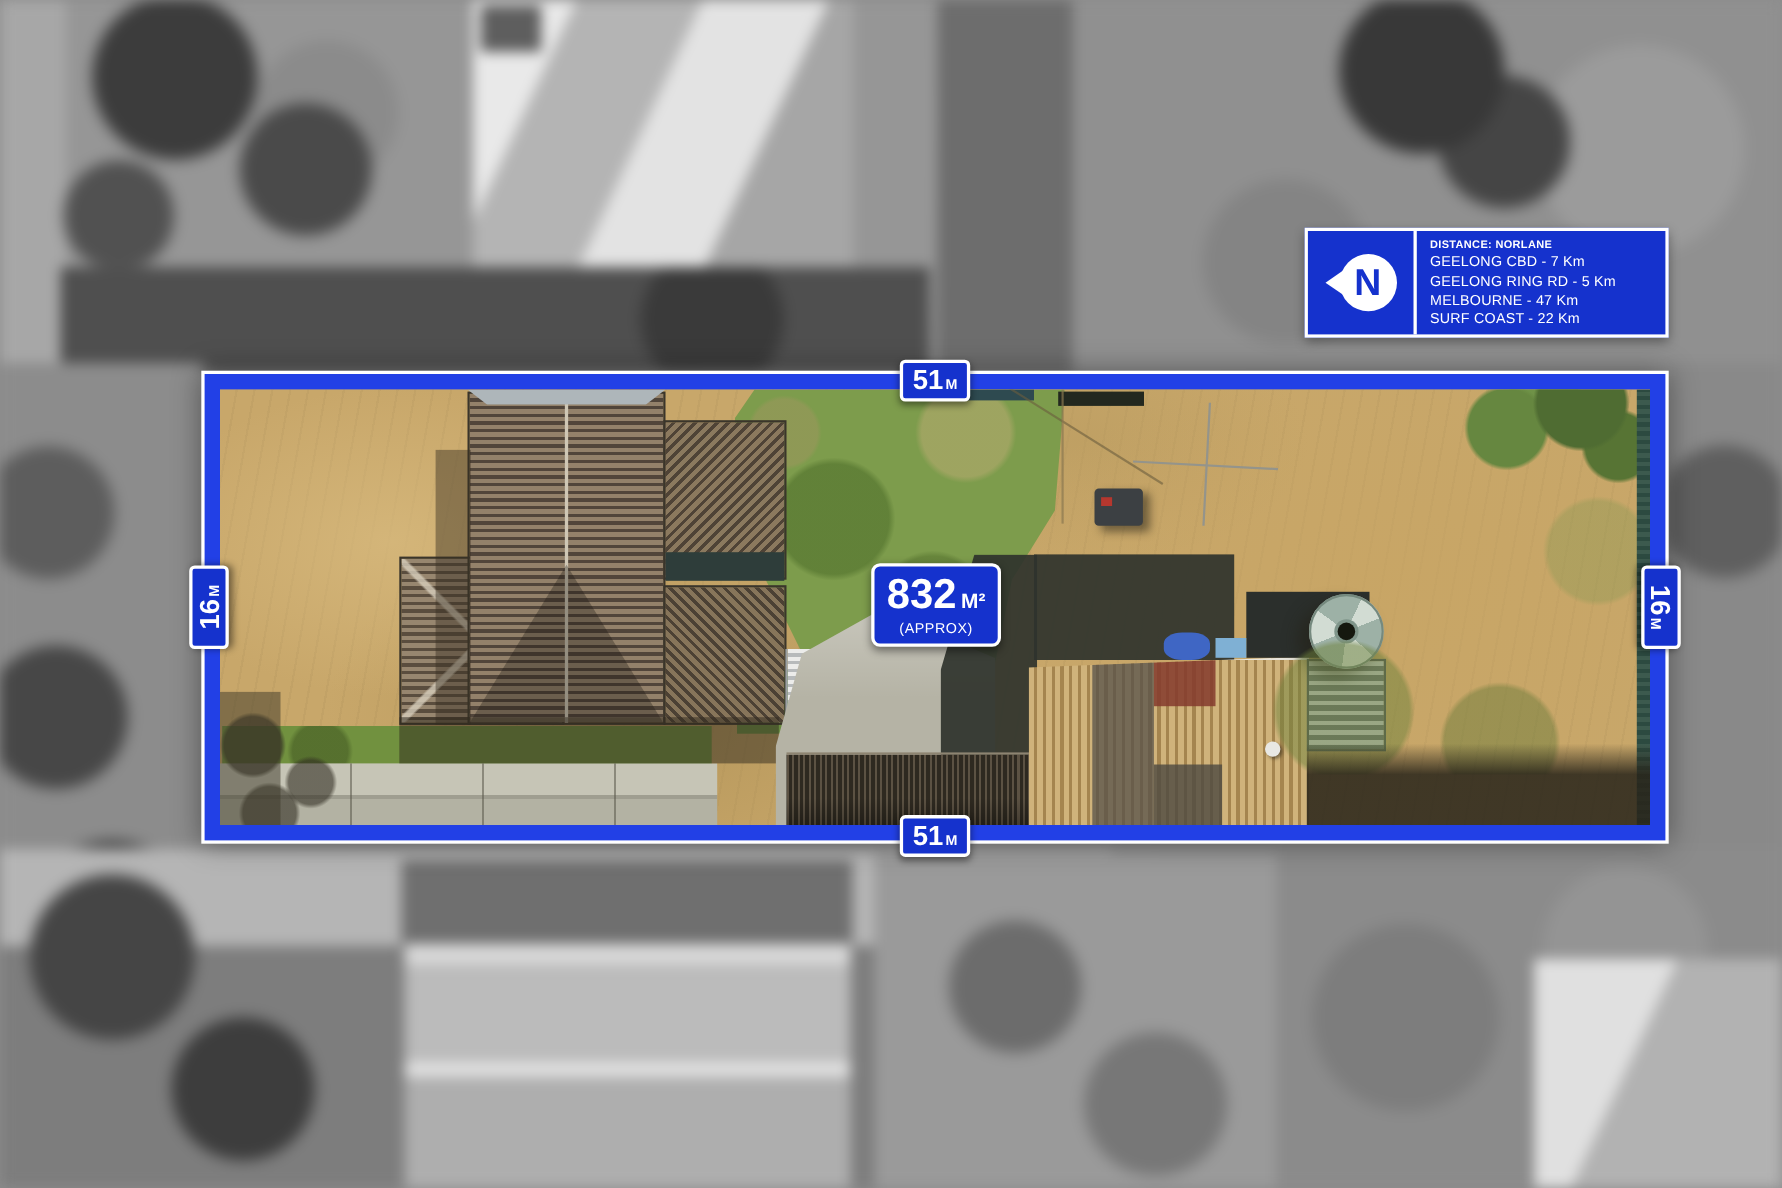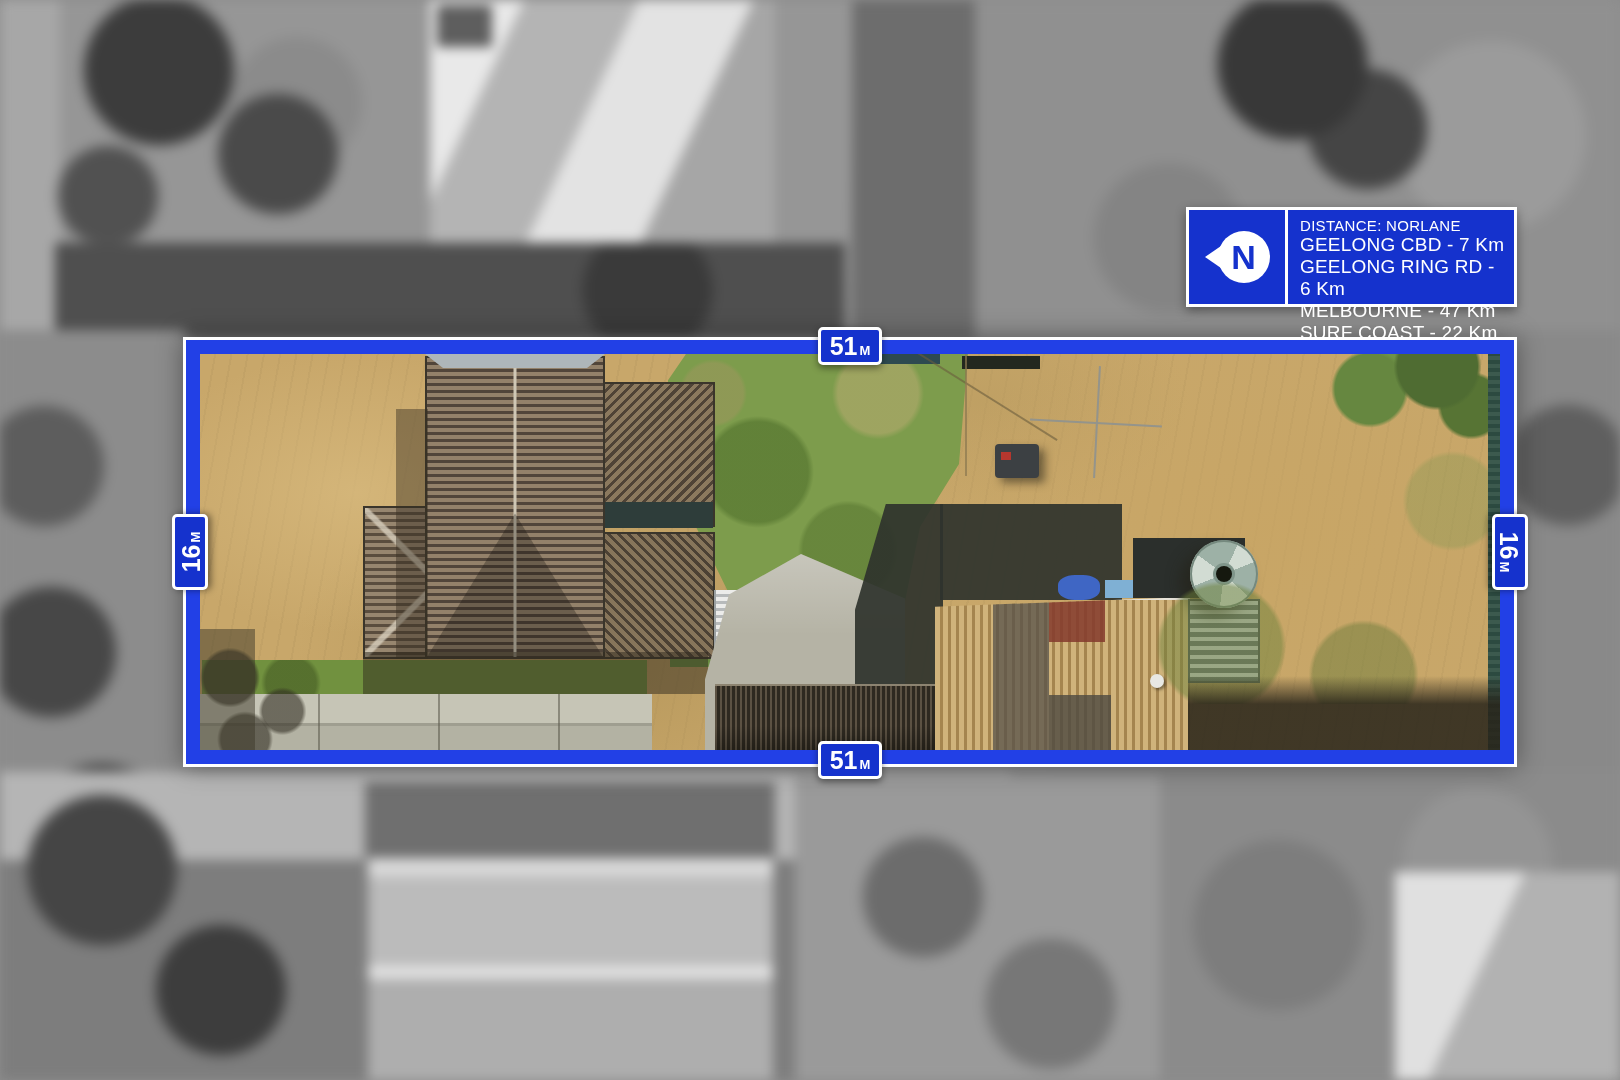--- a/index.html
+++ b/index.html
@@ -199,22 +199,22 @@
   .dist-panel{position:absolute;left:1186px;top:207px;width:331px;height:100px;background:#1532cd;
     border:3px solid #fff;display:flex;box-sizing:border-box;z-index:8;box-shadow:0 4px 10px rgba(0,0,0,.4);}
   .dist-icon-cell{width:96px;border-right:3px solid #fff;display:flex;align-items:center;justify-content:center;}
   .north-arrow{width:0;height:0;border-top:11px solid transparent;border-bottom:11px solid transparent;
     border-right:16px solid #fff;margin-right:-3px;}
   .north-circle{width:52px;height:52px;background:#fff;border-radius:50%;display:flex;align-items:center;
     justify-content:center;}
   .north-circle span{font-weight:800;font-size:34px;color:#1532cd;line-height:1;}
   .dist-text-cell{flex:1;padding:7px 6px 7px 12px;display:flex;flex-direction:column;
     justify-content:space-between;color:#fff;}
-  .dist-title{font-weight:normal;font-size:15px;letter-spacing:.3px;}
-  .dist-item{font-size:19px;letter-spacing:.2px;}
+  .dist-title{font-weight:bold;font-size:10px;letter-spacing:.3px;}
+  .dist-item{font-size:13px;letter-spacing:.2px;}
 </style>
 </head>
 <body>
 
 <div class="stage">
 
   <div class="bg">
     <div class="b b-base"></div>
     <div class="b b-road-left"></div>
     <div class="b b-field-topleft"></div>
@@ -299,30 +299,37 @@
   </div>
   <div class="dim dim-left">
     <span class="v">16</span>
     <span class="u">M</span>
   </div>
   <div class="dim dim-right">
     <span class="v">16</span>
     <span class="u">M</span>
   </div>
 
+  <div class="area">
+    <div class="area-line1">
+      <span class="area-value">832</span>
+      <span class="area-unit">M²</span>
+    </div>
+    <div class="area-qual">(APPROX)</div>
+  </div>
 
   <div class="dist-panel">
     <div class="dist-icon-cell">
       <span class="north-arrow"></span>
       <span class="north-circle">
         <span>N</span>
       </span>
     </div>
     <div class="dist-text-cell">
       <div class="dist-title">DISTANCE: NORLANE</div>
       <div class="dist-item">GEELONG CBD - 7 Km</div>
-      <div class="dist-item">GEELONG RING RD - 6 Km</div>
+      <div class="dist-item">GEELONG RING RD - 5 Km</div>
       <div class="dist-item">MELBOURNE - 47 Km</div>
       <div class="dist-item">SURF COAST - 22 Km</div>
     </div>
   </div>
 
 </div>
 
 </body></html>

